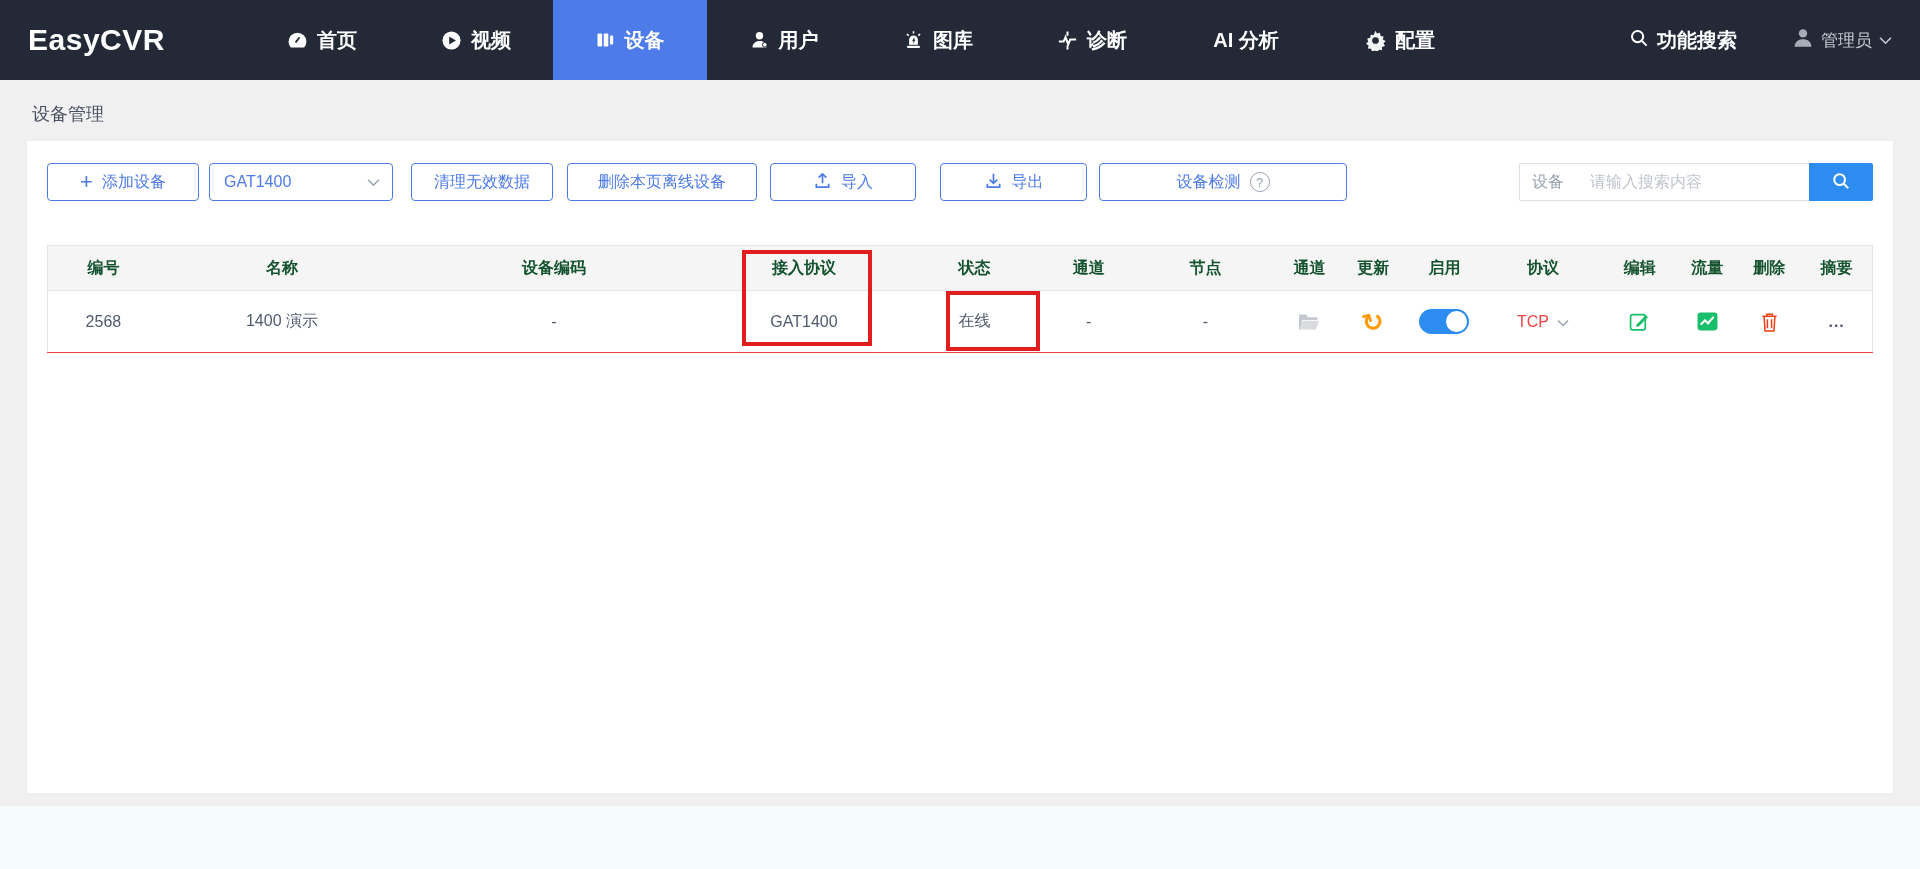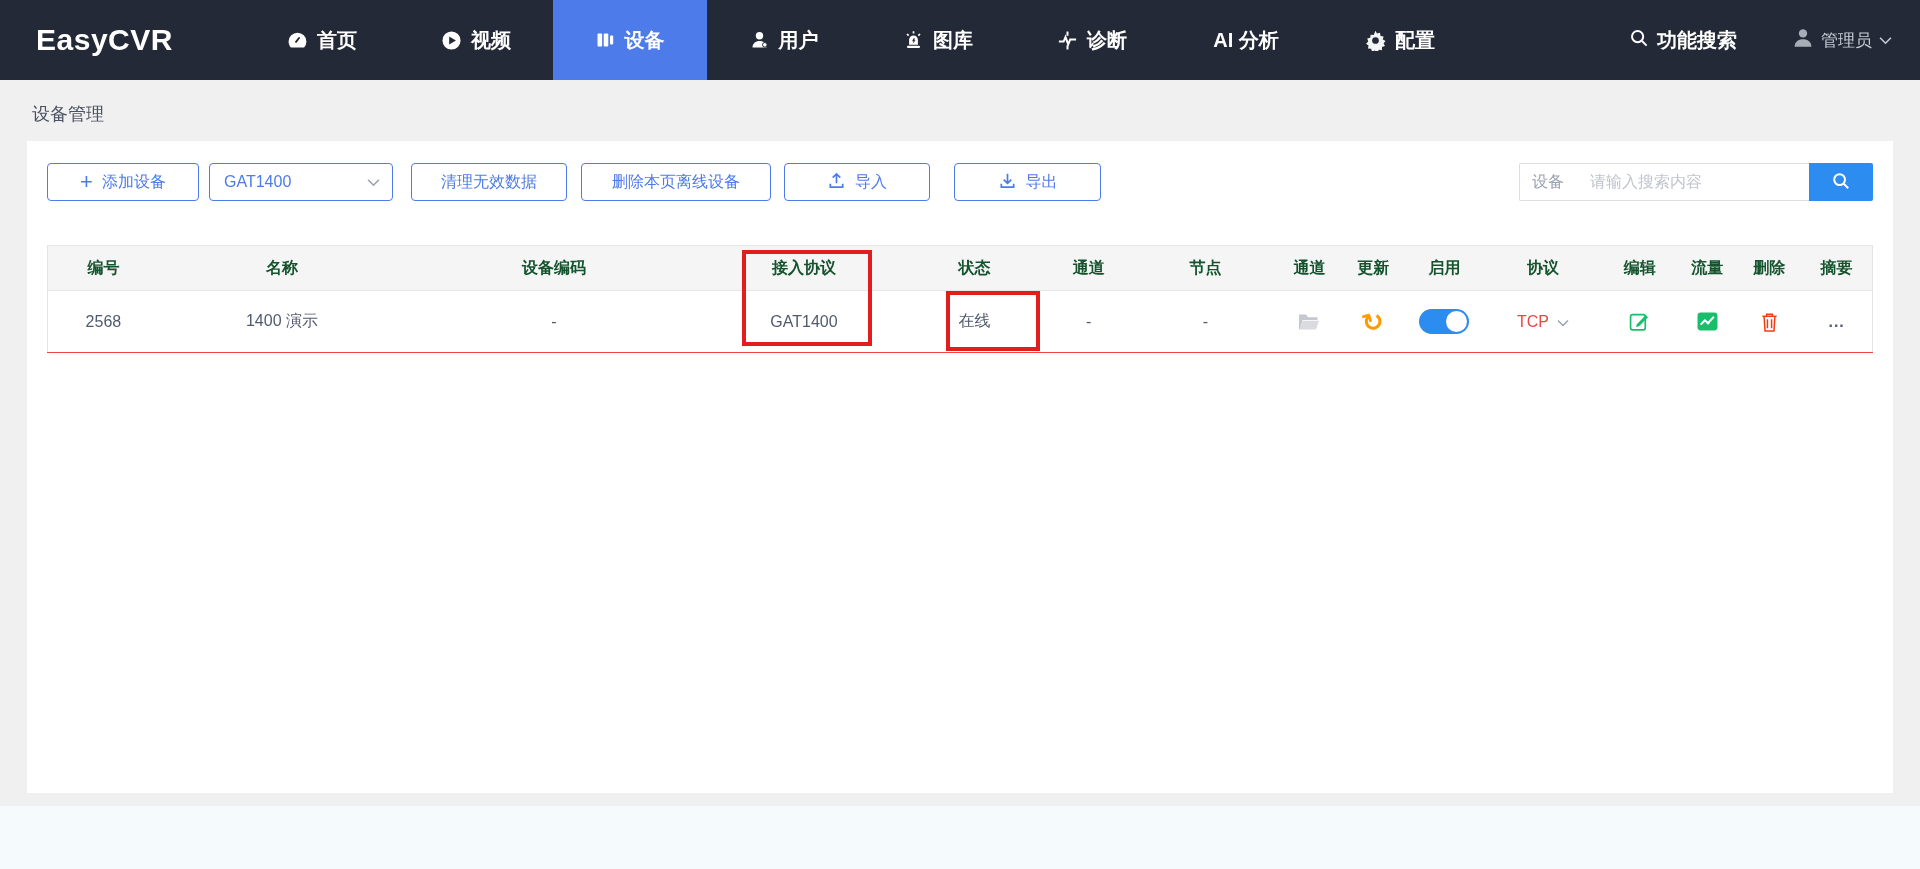--- a/index.html
+++ b/index.html
@@ -10,21 +10,21 @@
     position: relative;
     overflow: hidden;
     color: #515a6e;
   }
   
   .topnav {
     height: 80px; background: #232936; display: flex; align-items: stretch;
     color: #fff;
   }
   .logo {
-    width: 230px; display:flex; align-items:center; padding-left: 36px;
+    width: 230px; display:flex; align-items:center; padding-left: 28px;
     font-size: 30px; font-weight: 600; letter-spacing: 0.5px; color:#fff;
   }
   .nav-items { display:flex; align-items:stretch; margin-left: 15px; }
   .nav-item {
     width: 154px; display:flex; align-items:center; justify-content:center;
     gap: 9px; font-size: 20px; font-weight: bold; cursor: pointer; color:#fff;
   }
   .nav-item.active { background: #4d7bea; }
   .nav-item svg { display:block; }
   .nav-right { margin-left:auto; display:flex; align-items:center; gap: 55px; padding-right: 28px; }
@@ -48,21 +48,21 @@
     font-family: inherit;
   }
   .btn-add { width: 152px; margin-right: 10px; }
   .btn-add .plus { font-size: 22px; font-weight: 400; line-height: 1; }
   .proto-select {
     width: 184px; height: 38px; border: 1px solid #4d7bea; border-radius: 4px;
     display: inline-flex; align-items: center; justify-content: space-between;
     color: #4d7bea; font-size: 16px; padding: 0 12px 0 14px; margin-right: 18px; cursor: pointer;
     background:#fff;
   }
-  .btn-clean { width: 156px; margin-right: 14px; }
+  .btn-clean { width: 142px; margin-right: 14px; }
   .btn-deloff { width: 190px; margin-right: 13px; }
   .btn-import { width: 146px; margin-right: 24px; }
   .btn-export { width: 147px; margin-right: 12px; }
   .btn-check { width: 248px; }
   .help-circle {
     width: 20px; height: 20px; border: 1px solid #9aa2b1; border-radius: 50%;
     color: #9aa2b1; font-size: 13px; display: inline-flex; align-items: center; justify-content: center;
   }
   .search-group { margin-left: auto; display: flex; align-items: center; }
   .search-input {
@@ -252,20 +252,24 @@
 
     <button class="btn btn-export">
       <span>
         <svg width="19" height="19" viewBox="0 0 20 20" fill="none" stroke="#4d7bea" stroke-width="1.8">
             <path d="M10 3v9.5M6 9l4 4 4-4M3.5 13.5V17h13v-3.5"></path>
           </svg>
       </span>
       <span>导出</span>
     </button>
 
+    <button class="btn btn-check">
+      <span>设备检测</span>
+      <span class="help-circle">?</span>
+    </button>
 
     <div class="search-group">
       <div class="search-input">
         <span class="search-prefix">设备</span>
         <span class="search-placeholder">请输入搜索内容</span>
       </div>
       <button class="search-btn">
         <span>
           <svg width="20" height="20" viewBox="0 0 20 20" fill="none" stroke="#fff" stroke-width="2">
               <circle cx="8.6" cy="8.6" r="5.4"></circle>

